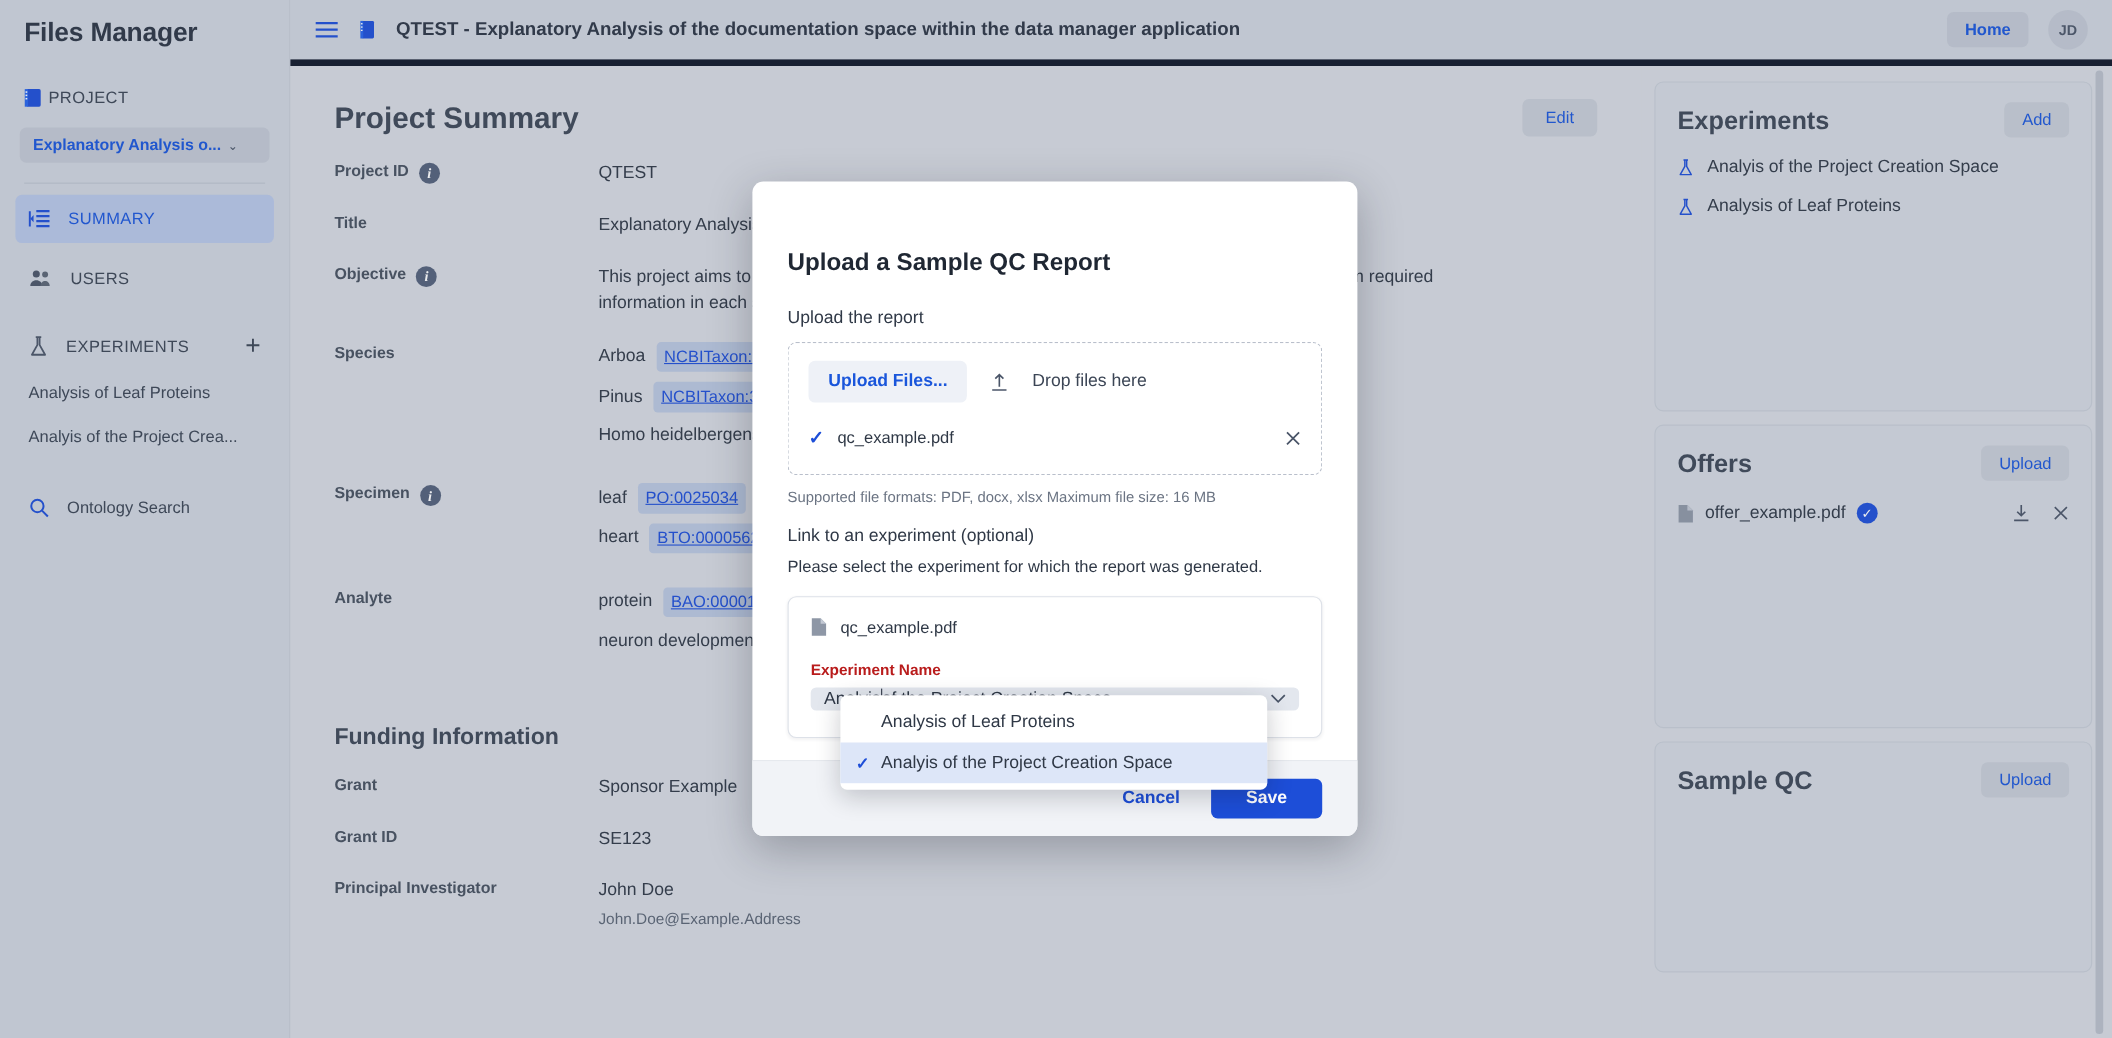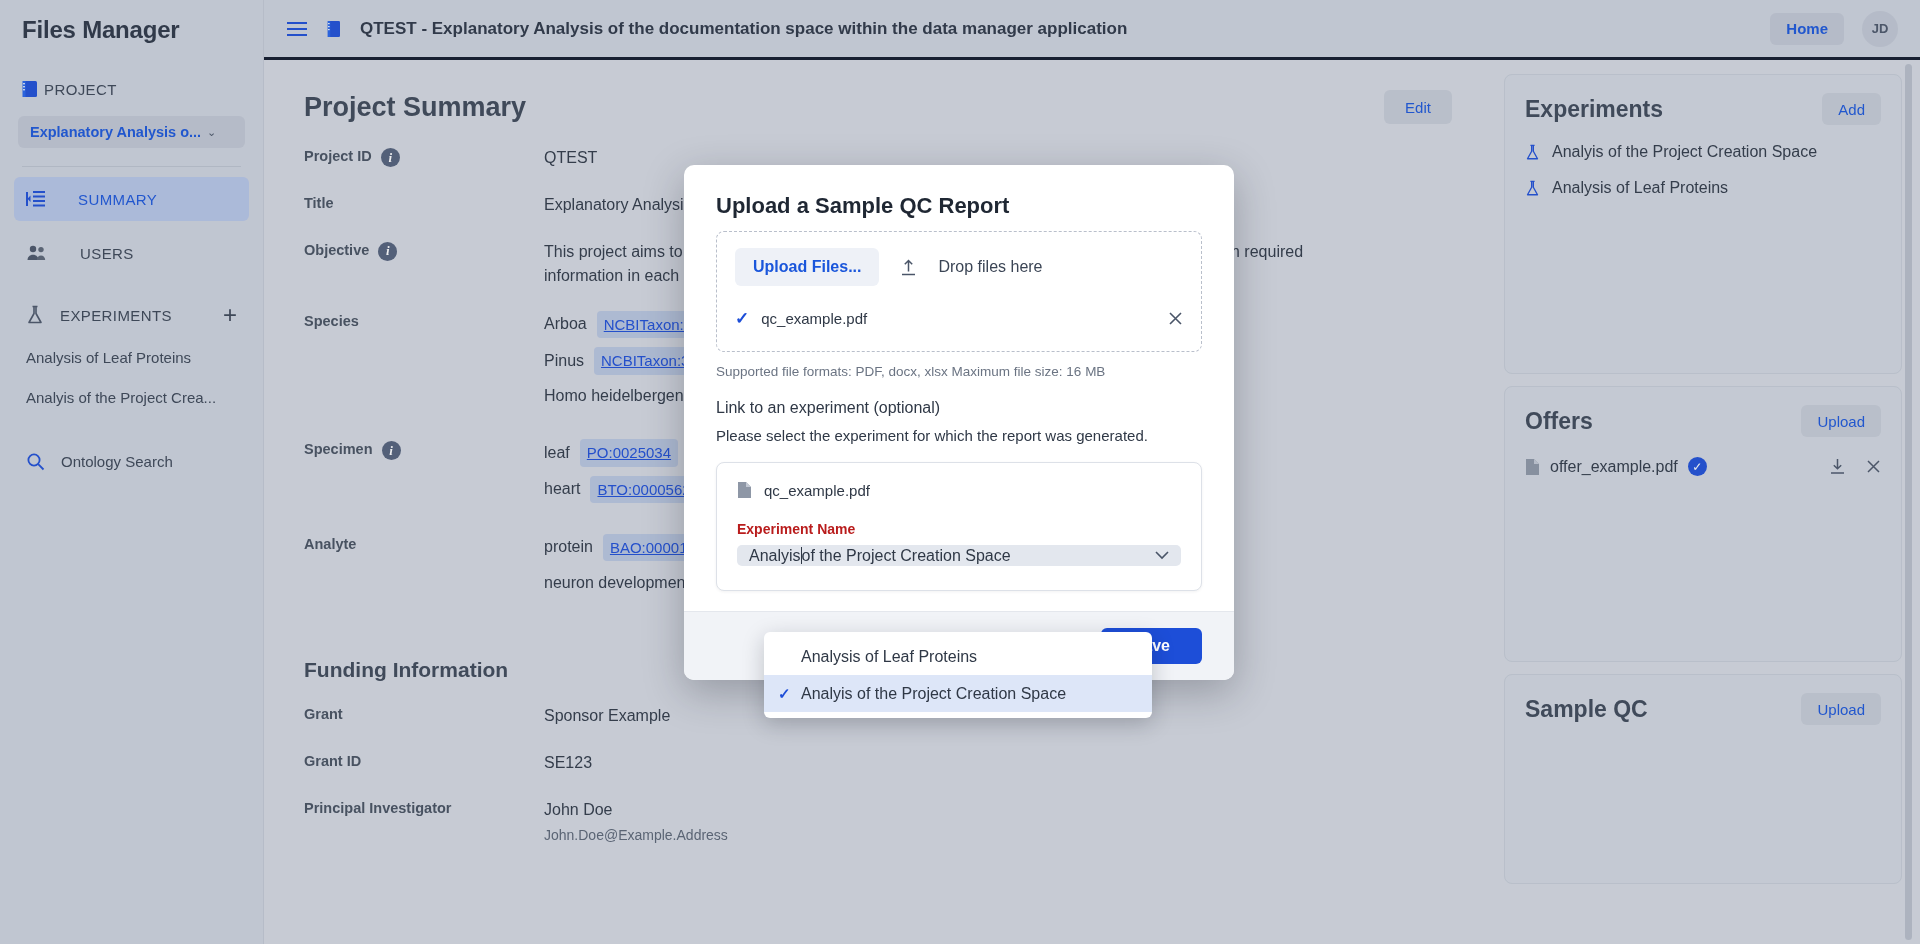--- a/index.html
+++ b/index.html
@@ -28,21 +28,21 @@
   .side-section .lbl { font-size: 15px; color: #3b4555; letter-spacing: .4px; }
   .proj-chip {
     margin: 8px 18px 0 18px; background: #c2c8d4; border-radius: 6px;
     height: 32px; display: flex; align-items: center; padding: 0 12px;
     gap: 6px; cursor: pointer;
   }
   .proj-chip .t { color: #1a56db; font-size: 14.5px; font-weight: bold; }
   .proj-chip .cv { color: #4a5568; font-size: 11px; }
   .side-divider { height:1px; background:#bcc3cf; margin: 18px 22px 0 22px; }
   .side-item {
-    display: flex; align-items: center; gap: 32px;
+    display: flex; align-items: center; gap: 16px;
     height: 44px; margin: 10px 14px 0 14px; padding: 0 12px;
     border-radius: 6px; cursor: pointer;
   }
   .side-item.active { background: #b7c6e8; }
   .side-item .lbl { font-size: 15px; color: #3b4555; letter-spacing: .4px; }
   .side-item.active .lbl { color: #1a56db; }
   .exp-head {
     display:flex; align-items:center; height:44px; margin: 18px 14px 0 14px;
     padding: 0 12px; gap:16px;
   }
@@ -56,21 +56,21 @@
   .onto {
     display:flex; align-items:center; gap:16px; height:44px;
     margin: 22px 14px 0 14px; padding: 0 12px; cursor:pointer;
   }
   .onto .lbl { font-size:15px; color:#3b4555; }
 
   
   #topbar {
     position: absolute; left:264px; top:0; width: 1656px; height: 60px;
     background: #ced4de; display:flex; align-items:center; padding: 0 22px;
-    gap: 18px; border-bottom: 3px solid #0f172a;
+    gap: 18px; border-bottom: 6px solid #0f172a;
   }
   #topbar .title {
     font-size: 17px; font-weight: bold; color: #2c3545; flex: 1;
   }
   .home-btn {
     background:#c2c8d4; border-radius:6px; height:32px; padding: 0 16px;
     display:flex; align-items:center; color:#1a56db; font-size:15px;
     font-weight:bold; cursor:pointer;
   }
   .avatar {
@@ -145,21 +145,21 @@
   
   #overlay {
     position:absolute; inset:0; background:rgba(90,98,112,0.12);
   }
   #modal {
     position:absolute; left:684px; top:165px; width:550px;
     background:#fff; border-radius:10px;
     box-shadow: 0 12px 40px rgba(20,25,35,0.28);
     overflow: visible;
   }
-  .modal-body { padding: 28px 32px 20px 32px; }
+  .modal-body { padding: 28px 32px 20px 32px; margin-top: 32px; }
   .modal-title { font-size:22px; font-weight:bold; color:#1f2733; }
   .modal-label { font-size:16px; color:#2f3846; margin-top:30px; }
   .dropzone {
     margin-top:12px; border:1px dashed #b9bfcb; border-radius:8px;
     padding: 16px 18px 22px 18px;
   }
   .dz-top { display:flex; align-items:center; gap:20px; }
   .upload-files-btn {
     background:#eef1f7; border-radius:6px; height:38px; padding:0 18px;
     display:flex; align-items:center; color:#1a56db; font-size:16px;
@@ -488,20 +488,21 @@
   </div>
 
   <div class="scrollbar"></div>
 </div>
 
 <div id="overlay"></div>
 
 <div id="modal">
   <div class="modal-body">
     <div class="modal-title">Upload a Sample QC Report</div>
+    <div class="modal-label">Upload the report</div>
 
     <div class="dropzone">
       <div class="dz-top">
         <span class="upload-files-btn">Upload Files...</span>
         <span>
           <svg width="19" height="19" viewBox="0 0 19 19">
               <path d="M9.5 13.5V2.5M5.8 6.2l3.7-3.7 3.7 3.7" stroke="#4a5568" stroke-width="1.5" fill="none"></path>
               <path d="M3 16.5h13" stroke="#4a5568" stroke-width="1.5"></path>
             </svg>
         </span>

